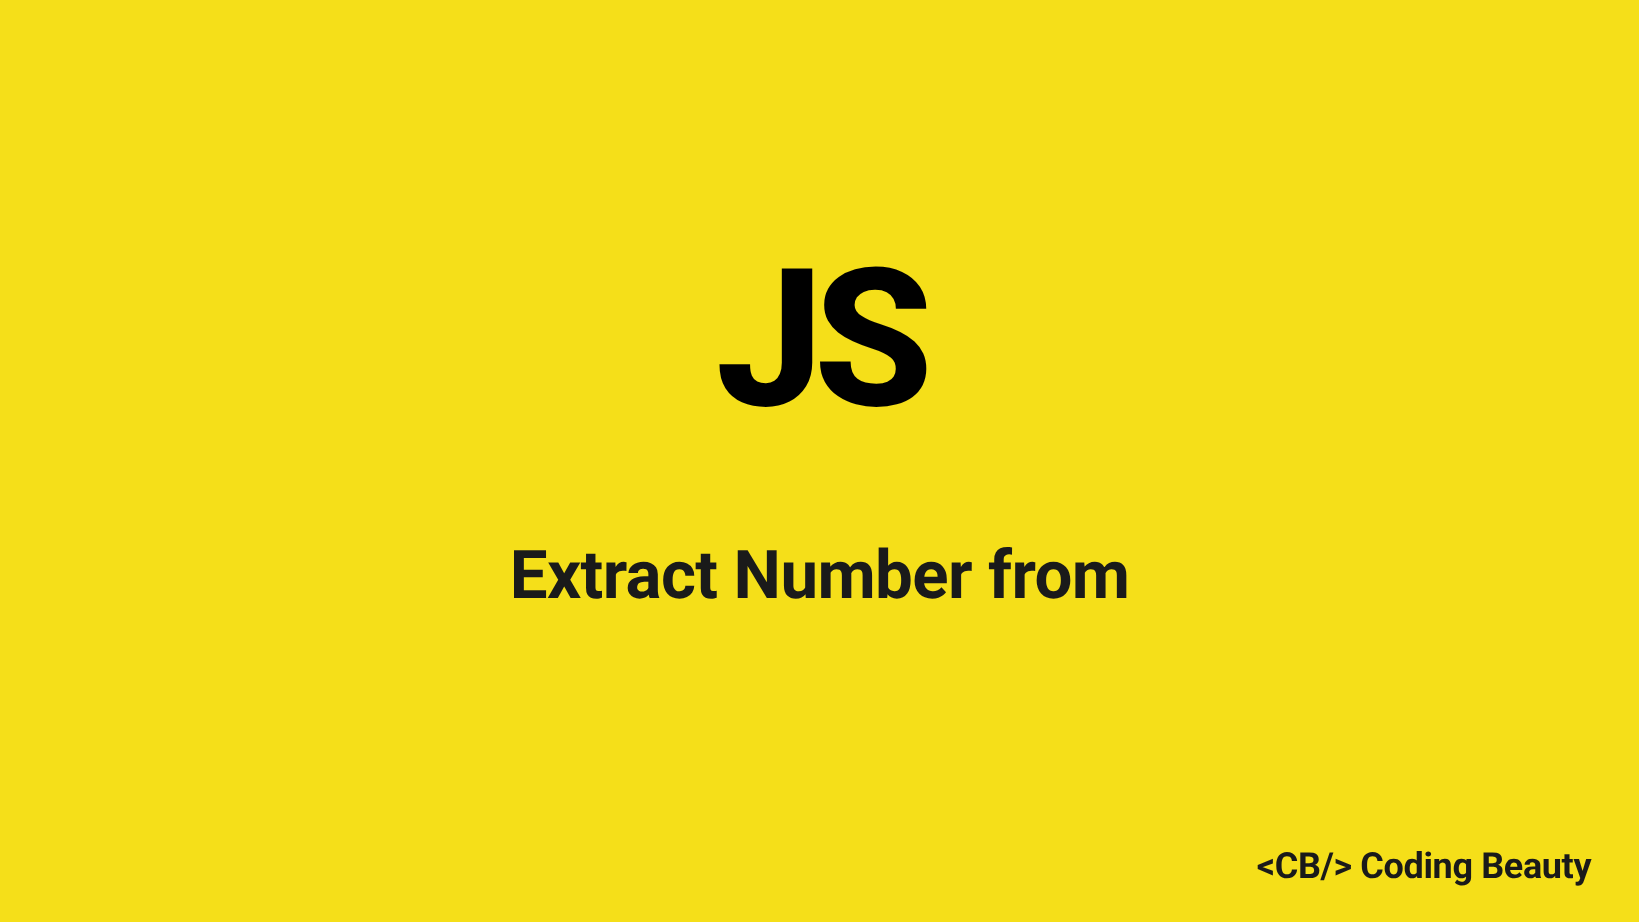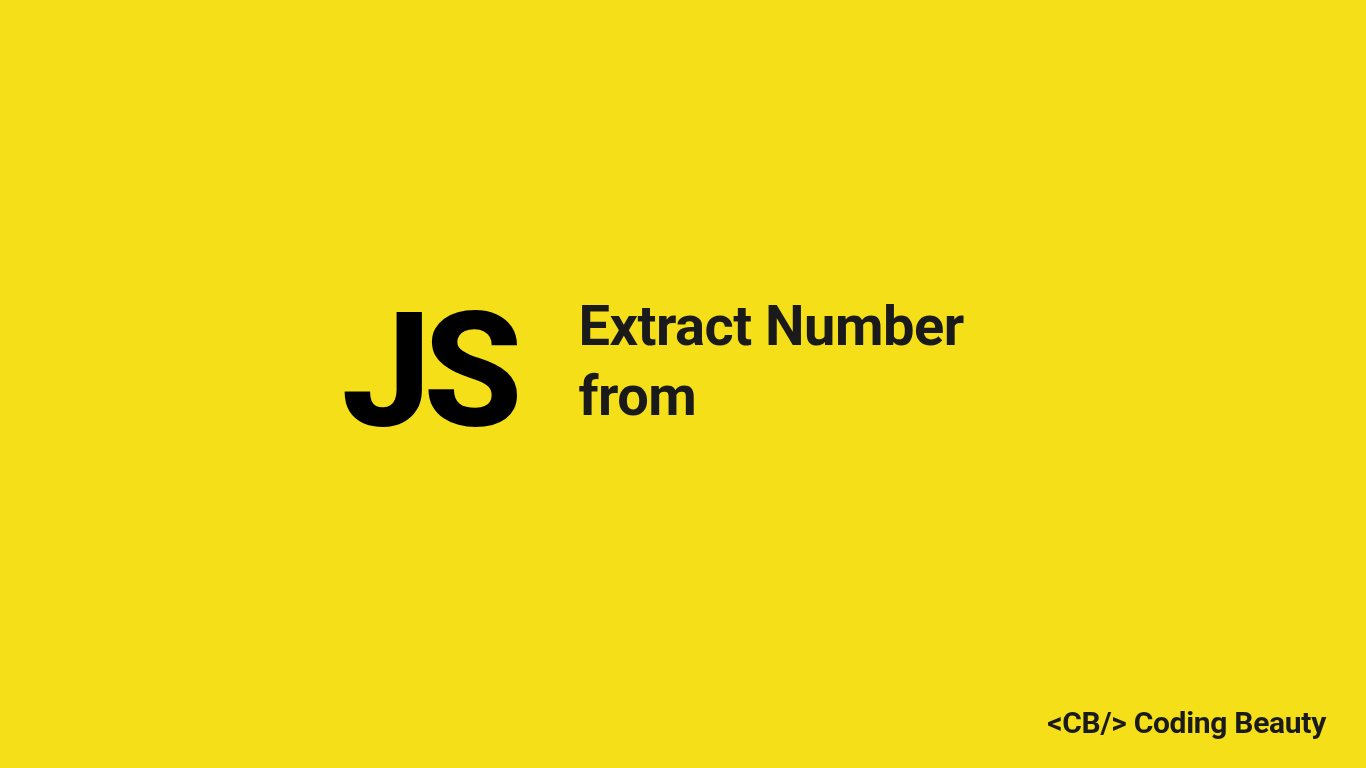--- a/index.html
+++ b/index.html
@@ -16,22 +16,23 @@
       font-family: -apple-system, BlinkMacSystemFont, "Segoe UI", Roboto, "Helvetica Neue", Arial, sans-serif;
       overflow: hidden;
     }
     
     .content-area {
       position: absolute;
       top: 50%;
       left: 50%;
       transform: translate(-50%, -58%);
       display: flex;
-      align-items: flex-start;
-      gap: 64px;
+      align-items: center;
+      gap: 80px;
+      flex-direction: column;
     }
     
     .js-logo {
       font-size: 160px;
       font-weight: 800;
       color: #000;
       letter-spacing: -8px;
       line-height: 1;
     }
     

